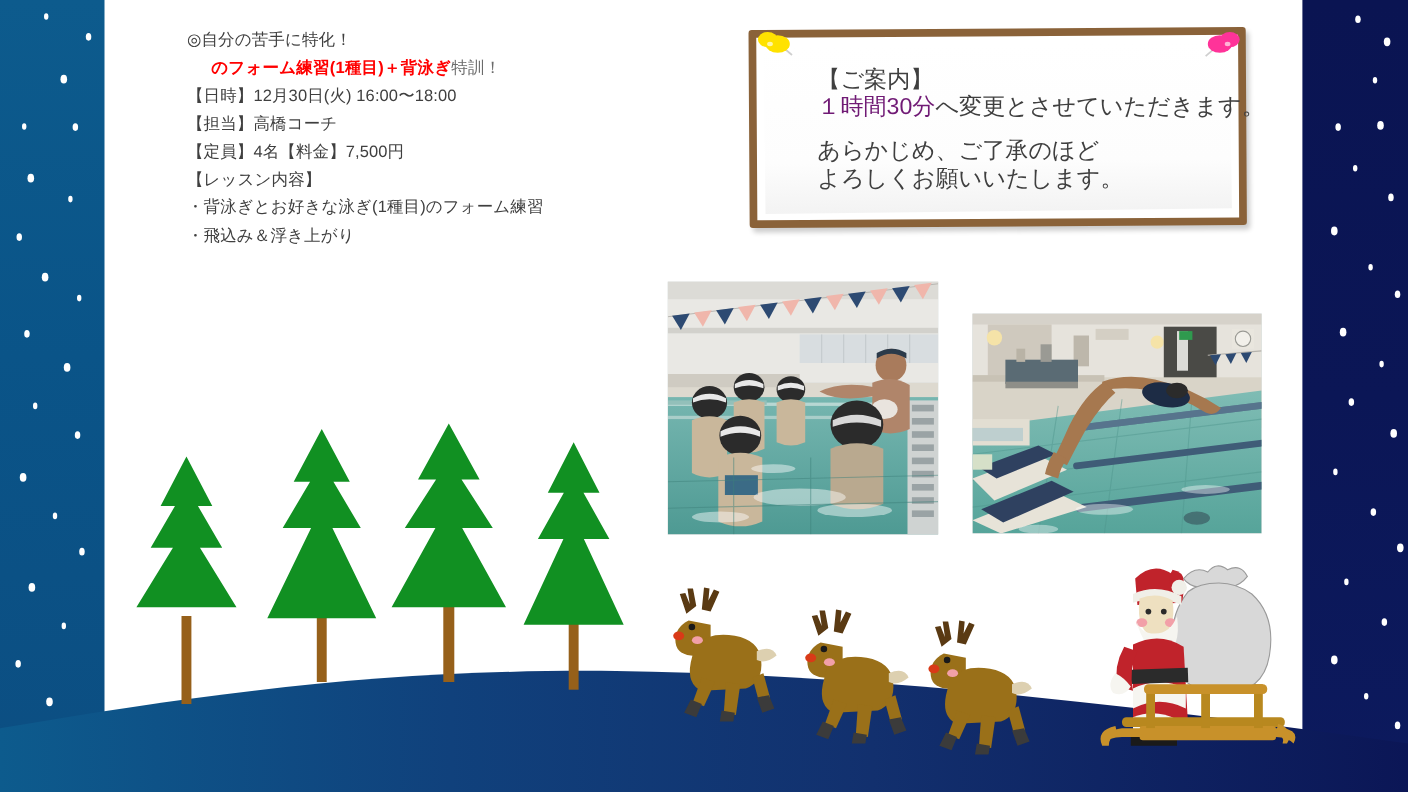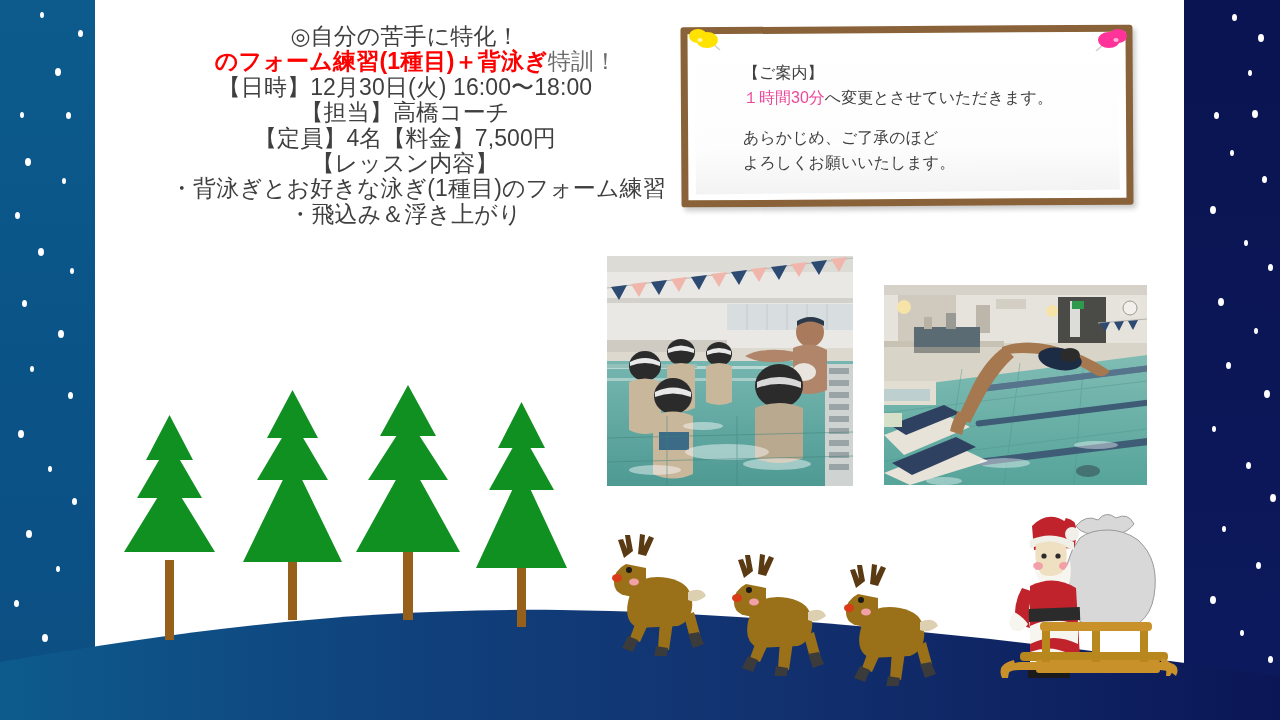--- a/index.html
+++ b/index.html
@@ -26,26 +26,25 @@
 
   .star { position: absolute; background: #ffffff; border-radius: 50%; }
 
   
   .wave { position: absolute; left: 0; bottom: 0; width: 1280px; height: 140px; }
 
   
   .info-block {
     position: absolute; left: 170px; top: 24px;
     width: 470px;
-    font-size: 23px;
+    font-size: 15px;
     line-height: 25.4px;
     color: #3f3f3f;
     white-space: nowrap;
     letter-spacing: .1px;
-    text-align: center;
   }
   .info-line { display: block; }
   .indent { padding-left: 22px; }
   .red-bold { color: #ff0000; font-weight: bold; letter-spacing: .2px; }
   .gray { color: #6b6b6b; }
 
   
   .board {
     position: absolute; left: 681px; top: 26px;
     width: 452px; height: 180px;
@@ -61,24 +60,24 @@
   .board-paper {
     position: absolute; left: 7px; top: 7px; right: 7px; bottom: 7px;
     background: linear-gradient(180deg,#ffffff 0%,#fdfdfd 70%,#f3f3f3 100%);
     transform: rotate(-0.35deg);
   }
   .pin { position: absolute; width: 34px; height: 28px; }
   .pin-yellow { left: 6px;  top: 2px; }
   .pin-pink   { right: 4px; top: 2px; }
   .board-text {
     position: absolute; left: 62px; top: 35px; right: 14px;
-    font-size: 16px; line-height: 24.5px; color: #3f3f3f;
+    font-size: 21px; line-height: 24.5px; color: #3f3f3f;
     white-space: nowrap;
   }
-  .board-text .red { color: #ec4899; margin-top: 20px; }
+  .board-text .red { color: #701a75; margin-top: 20px; }
   .board-spacer { height: 16px; }
 
   
   .photo { position: absolute; overflow: hidden; background: #cfd6d4; }
   .photo svg { display: block; }
   #photo-pool { left: 607px; top: 256px; width: 246px; height: 230px; }
   #photo-dive { left: 884px; top: 285px; width: 263px; height: 200px; }
 
   
   .deco { position: absolute; }

